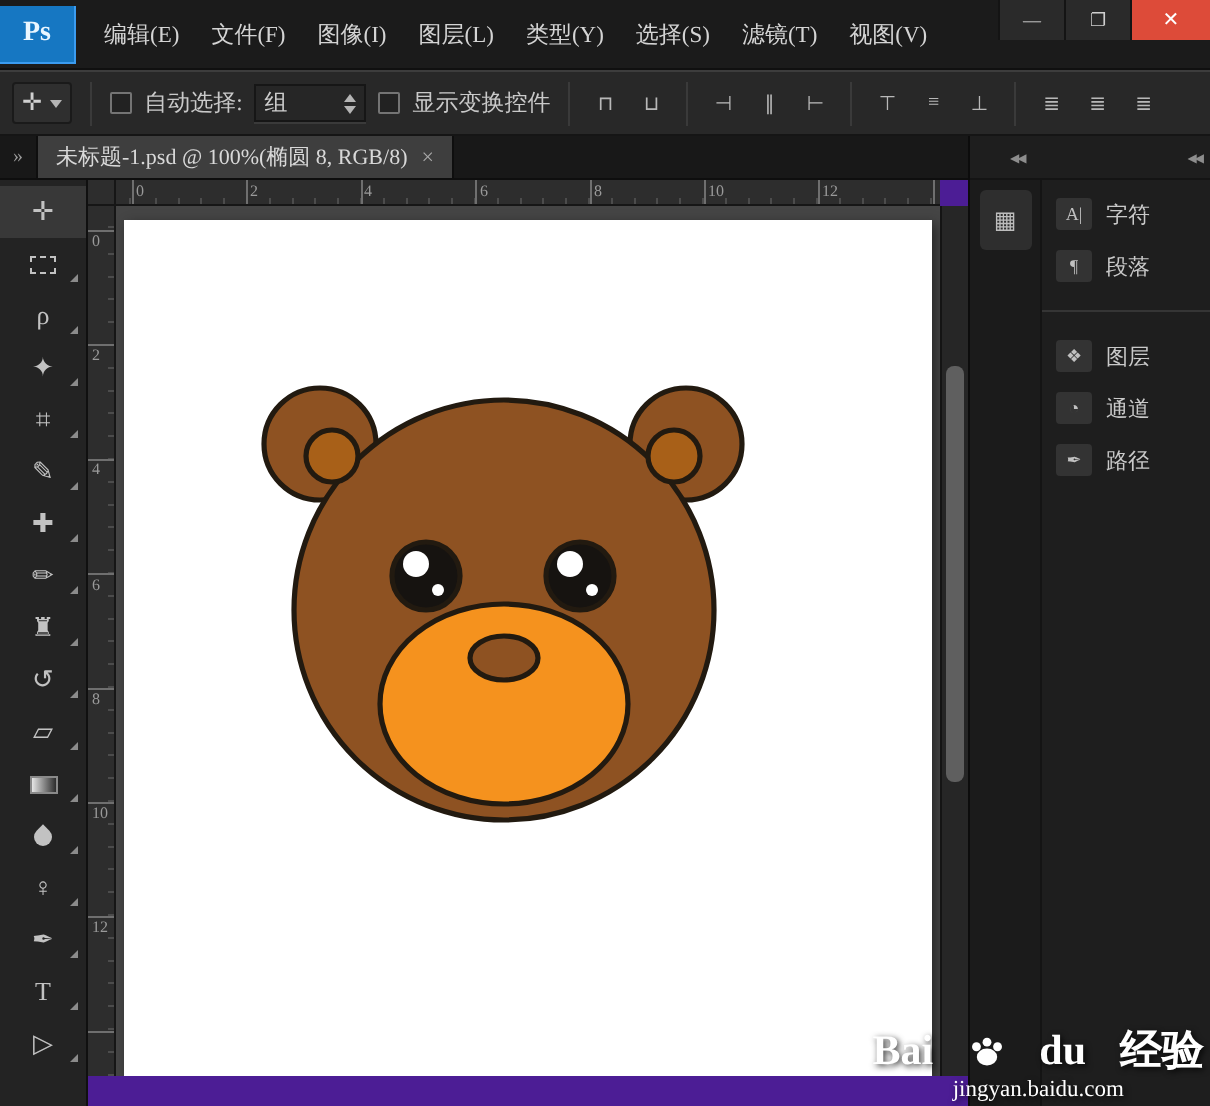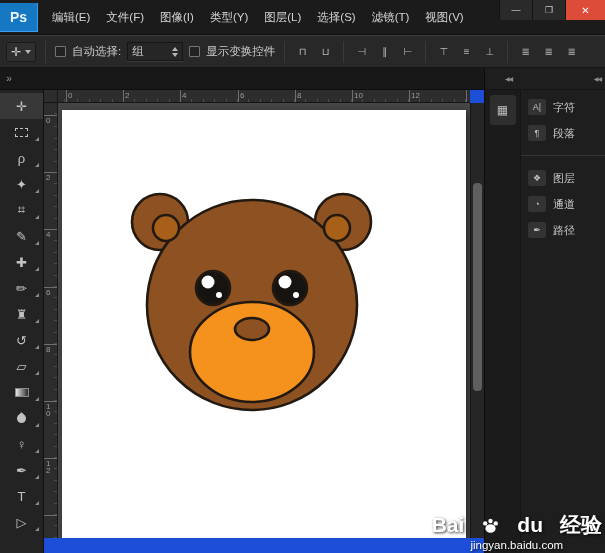--- a/index.html
+++ b/index.html
@@ -1,20 +1,20 @@
 <!DOCTYPE html>
 <html><head>
 <meta charset="utf-8">
 <style>
   * { box-sizing: border-box; margin: 0; padding: 0; }
   html, body { background: #111; }
   #app {
     position: relative; width: 605px; height: 553px; overflow: hidden;
-    background: #1d4ed8; outline: 1px solid #000;
-    font-family: Liberation Sans, sans-serif;
+    background: #4c1d95; outline: 1px solid #000;
+    font-family: Liberation Serif, serif;
     color: #cccccc; -webkit-user-select: none; user-select: none;
   }
   
   .menubar { position: absolute; left: 0; top: 0; width: 605px; height: 35px;
     background: #1b1b1b; border-bottom: 1px solid #101010; display: flex; align-items: center; }
   .ps-logo { width: 38px; height: 29px; margin-right: 6px; display: flex; align-items: center; justify-content: center;
     color: #eaf6ff; font-weight: bold; font-size: 14px; border: 1px solid #3b9cf0; border-left: none; border-top: none; }
   .menu-item { font-size: 11.5px; color: #d4d4d4; padding: 6px 8px; cursor: default; }
   .win-controls { position: absolute; top: 0; right: 0; height: 20px; display: flex; }
   .win-btn { width: 33px; height: 20px; display: flex; align-items: center; justify-content: center;
@@ -110,22 +110,22 @@
 </head>
 <body>
 
 <div id="app">
 
   <div class="menubar">
     <div class="ps-logo" style="background-color: rgb(22, 119, 194);">Ps</div>
     <span class="menu-item">编辑(E)</span>
     <span class="menu-item">文件(F)</span>
     <span class="menu-item">图像(I)</span>
+    <span class="menu-item">图层(L)</span>
     <span class="menu-item">类型(Y)</span>
-    <span class="menu-item">图层(L)</span>
     <span class="menu-item">选择(S)</span>
     <span class="menu-item">滤镜(T)</span>
     <span class="menu-item">视图(V)</span>
     <div class="win-controls">
       <span class="win-btn">—</span>
       <span class="win-btn">❐</span>
       <span class="win-btn close" style="background-color: rgb(221, 75, 57);">✕</span>
     </div>
   </div>
 
@@ -158,20 +158,24 @@
     <span class="opt-icon">≡</span>
     <span class="opt-icon">⊥</span>
     <span class="vsep"></span>
     <span class="opt-icon">≣</span>
     <span class="opt-icon">≣</span>
     <span class="opt-icon">≣</span>
   </div>
 
   <div class="tabstrip">
     <span class="collapse-left">»</span>
+    <div class="tab">
+      <span>未标题-1.psd @ 100%(椭圆 8, RGB/8)</span>
+      <span class="tab-close">×</span>
+    </div>
   </div>
 
   <div class="toolbox">
     <div class="tool sel">
         <span>✛</span>
       </div>
     <div class="tool">
         <span class="icon-marquee"></span>
         <i class="flyout"></i>
       </div>

